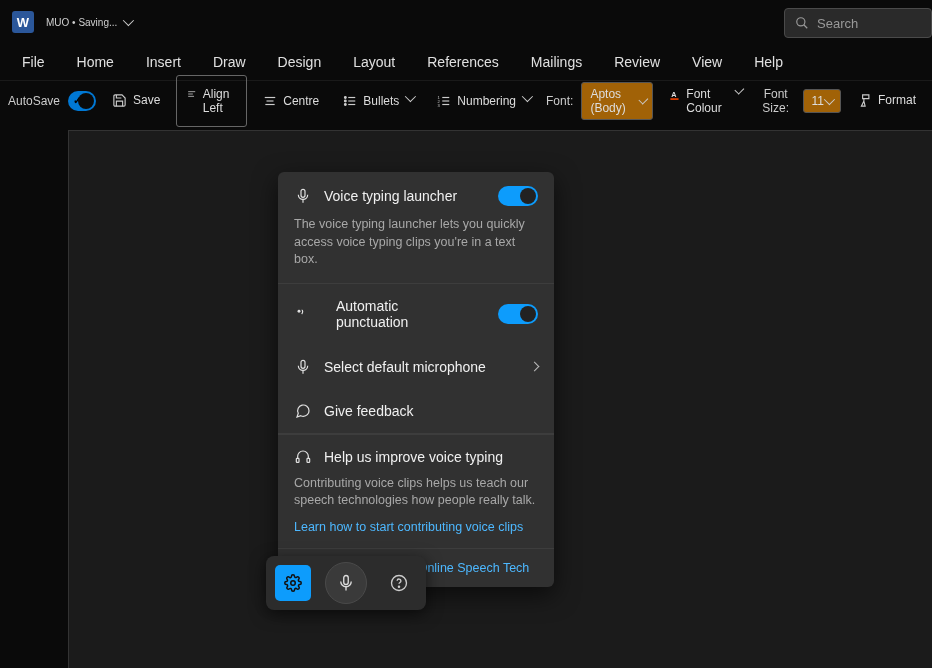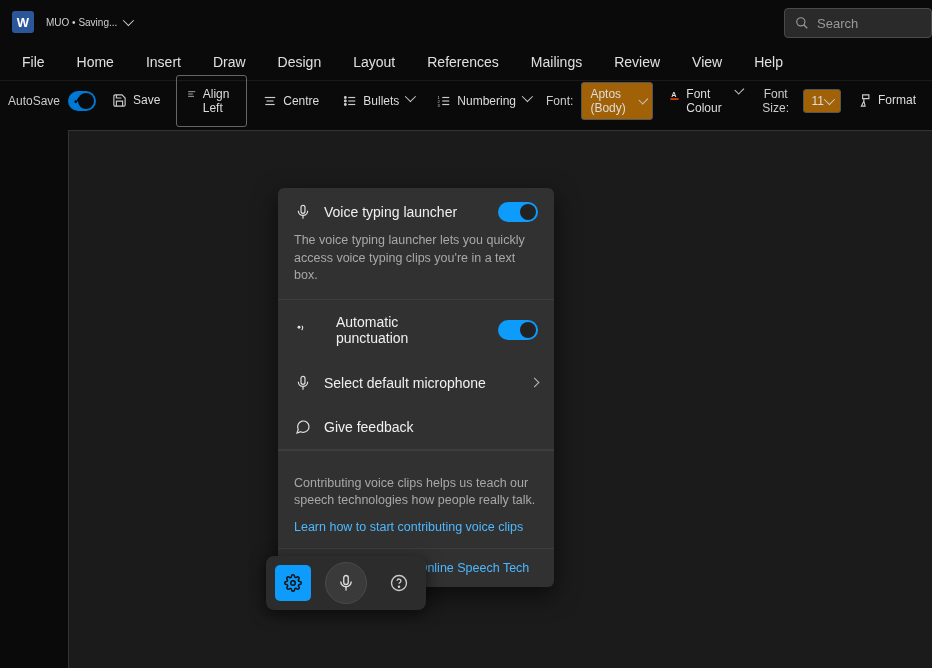--- a/index.html
+++ b/index.html
@@ -109,21 +109,21 @@
   right: 0;
   bottom: 0;
   background: #1b1b1b;
   border-top: 1px solid #333;
   border-left: 1px solid #333;
 }
 
 .settings-popup {
   position: absolute;
   left: 278px;
-  top: 188px;
+  top: 172px;
   width: 276px;
   background: #313131;
   border-radius: 6px;
   box-shadow: 0 8px 24px rgba(0,0,0,0.6);
   font-size: 13.5px;
 }
 .sp-section {
   padding: 14px 16px;
   border-bottom: 1px solid #3d3d3d;
 }
@@ -354,20 +354,30 @@
       <span class="icon">
         <svg width="16" height="16" viewBox="0 0 24 24" fill="none" stroke="#e0e0e0" stroke-width="1.8">
             <path d="M21 11.5a8.38 8.38 0 01-8.5 8.5 8.5 8.5 0 01-3.8-.9L3 21l1.9-5.7A8.5 8.5 0 1121 11.5z"></path>
           </svg>
       </span>
       <span class="label">Give feedback</span>
     </div>
   </div>
 
   <div class="sp-section" style="border-top:1px solid #3d3d3d;">
+    <div class="sp-row">
+      <span class="icon">
+        <svg width="16" height="16" viewBox="0 0 24 24" fill="none" stroke="#e0e0e0" stroke-width="1.8">
+            <path d="M4 14v-3a8 8 0 0116 0v3"></path>
+            <rect x="2" y="14" width="4" height="6" rx="1"></rect>
+            <rect x="18" y="14" width="4" height="6" rx="1"></rect>
+          </svg>
+      </span>
+      <span class="label">Help us improve voice typing</span>
+    </div>
     <div class="sp-desc">Contributing voice clips helps us teach our speech technologies how people really talk.</div>
     <div class="sp-link" style="margin-top:10px">Learn how to start contributing voice clips</div>
   </div>
 
   <div class="sp-footer">
     <span class="sp-link">Powered by Microsoft Online Speech Tech</span>
   </div>
 </div>
 
 <div class="voice-toolbar">

